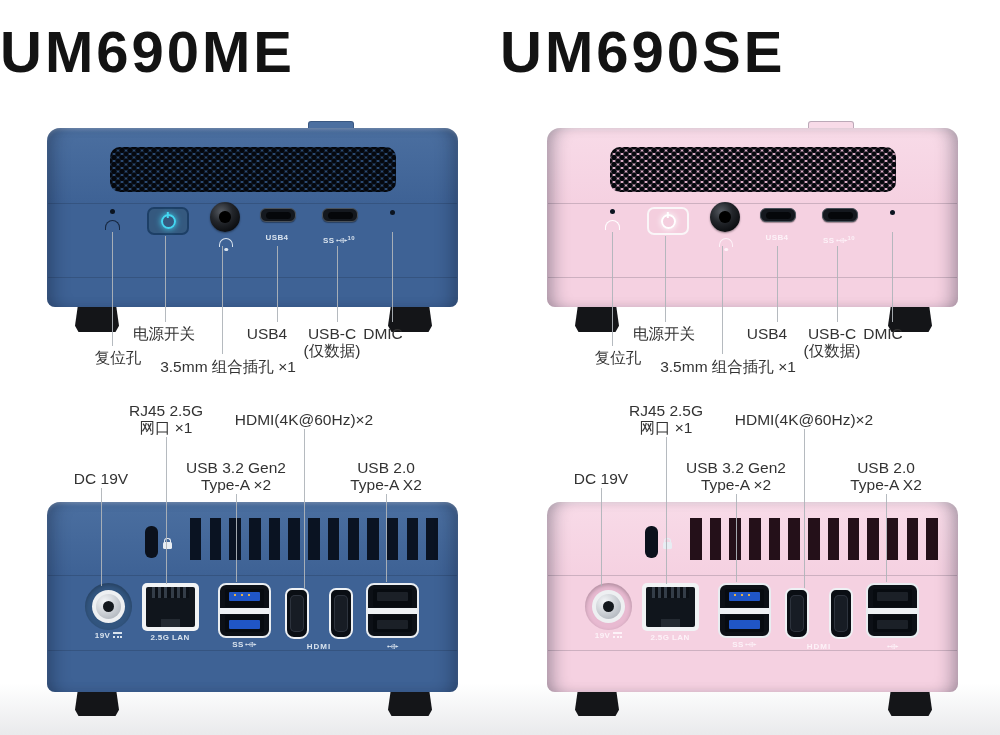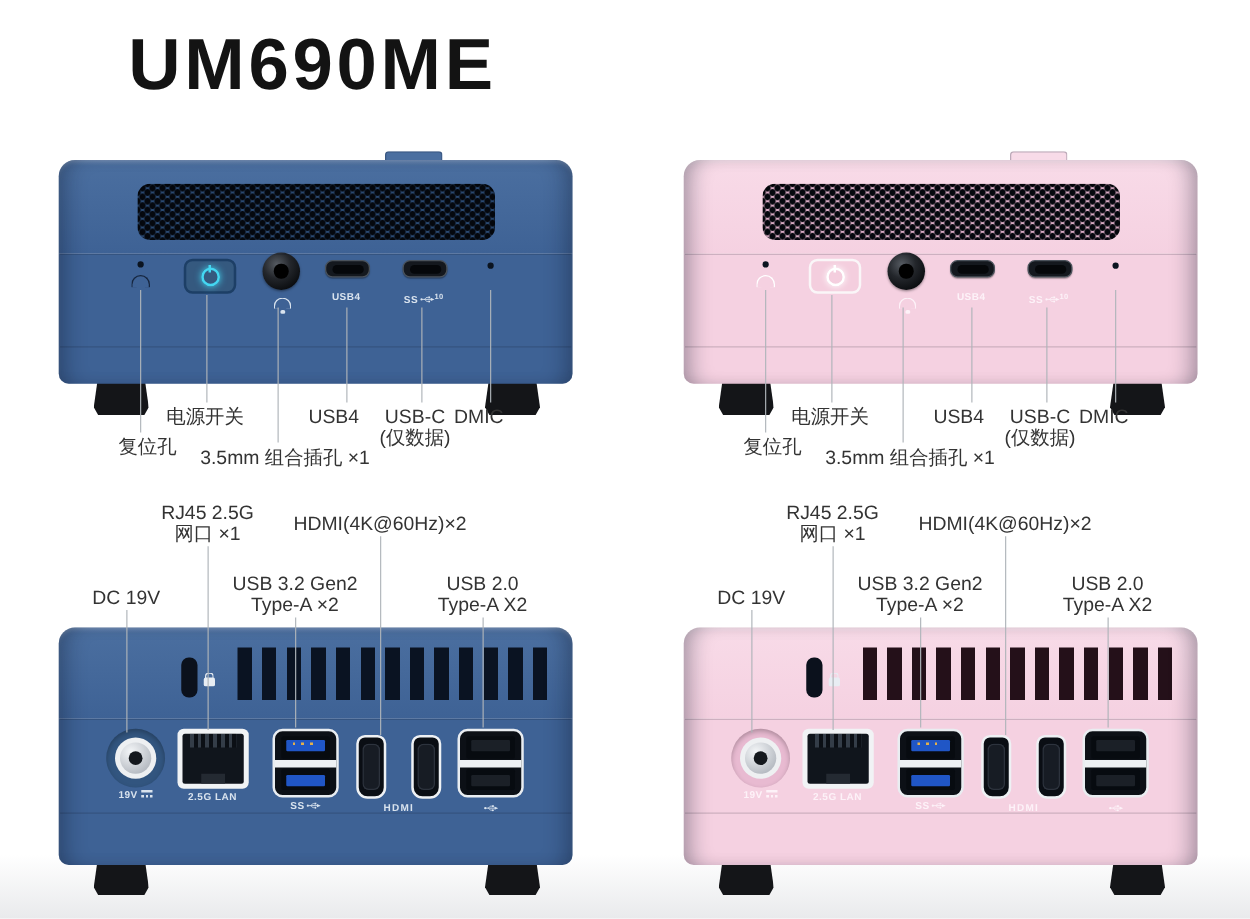--- a/index.html
+++ b/index.html
@@ -1,19 +1,19 @@
 <!DOCTYPE html>
 <html><head>
 <meta charset="utf-8">
 <style>
   html,body{margin:0;padding:0;}
   body{font-family:"Liberation Sans","DejaVu Sans",sans-serif;background:#fff;}
   .stage{position:relative;width:1000px;height:735px;overflow:hidden;background:linear-gradient(180deg,#ffffff 0%,#ffffff 93%,#e9eaec 100%);}
   .product{position:absolute;top:0;width:500px;height:735px;}
-  .title{position:absolute;top:18px;left:0;right:0;text-align:center;font-size:58px;font-weight:700;letter-spacing:3px;color:#131313;white-space:nowrap;}
+  .title{position:absolute;top:18px;left:0;right:0;text-align:left;font-size:58px;font-weight:700;letter-spacing:3px;color:#131313;white-space:nowrap;}
 
   
   .device{position:absolute;width:411px;left:47px;}
   .device .lid{position:absolute;left:0;top:0;right:0;border-radius:13px 13px 0 0;}
   .device .face{position:absolute;left:0;right:0;bottom:0;border-radius:0 0 8px 8px;background:var(--body);}
   .shade{position:absolute;inset:0;border-radius:13px 13px 8px 8px;pointer-events:none;z-index:6;
          box-shadow:inset 14px 0 18px -10px rgba(10,18,38,.38), inset -14px 0 18px -10px rgba(10,18,38,.38), inset 0 3px 4px -2px rgba(255,255,255,.35);}
   .seam{position:absolute;left:1px;right:1px;height:1px;background:rgba(10,15,30,.17);z-index:4;}
   .foot{position:absolute;width:44px;height:28px;background:#141518;clip-path:polygon(7% 0,93% 0,100% 78%,92% 100%,8% 100%,0 78%);z-index:0;}
   .latch{position:absolute;top:-7px;width:44px;height:8px;background:var(--lid);border:1px solid rgba(10,20,40,.25);border-bottom:none;border-radius:3px 3px 0 0;}
@@ -222,20 +222,21 @@
     </div>
 
     <div class="cline" style="left:101px;top:488px;height:98px"></div>
     <div class="cline" style="left:166px;top:437px;height:147px"></div>
     <div class="cline" style="left:236px;top:494px;height:88px"></div>
     <div class="cline" style="left:304px;top:429px;height:159px"></div>
     <div class="cline" style="left:386px;top:494px;height:88px"></div>
   </div>
 
   <div class="product" style="left: 500px; --body: #f5d1e1; --lid: #f8dbe8; --body-dark: #e8bad1; --vent-mesh: #dcadc7; --slat: #241019; --accent: #ffffff; --button-face: #f4cede; --button-border: #faf6f8; --marking: #fdf2f8; --icon-dark: #ffffff;">
+    <div class="title">UM690SE</div>
 
     <div class="device front">
       <div class="foot" style="left:28px;top:176px"></div>
       <div class="foot" style="left:341px;top:176px"></div>
       <div class="latch" style="left:261px"></div>
       <div class="lid">
         <div class="vent-hex"></div>
       </div>
       <div class="face">
         <div class="hole" style="left:63px;top:6px"></div>

